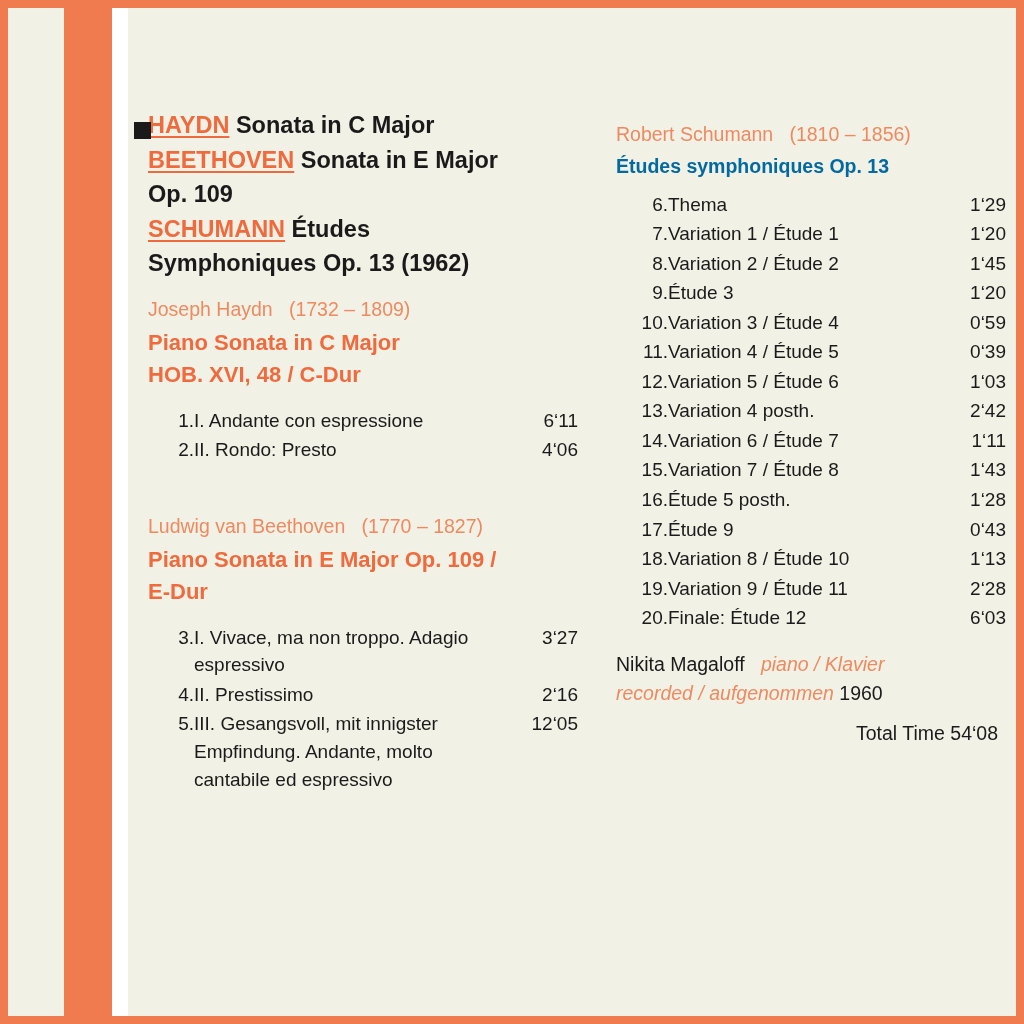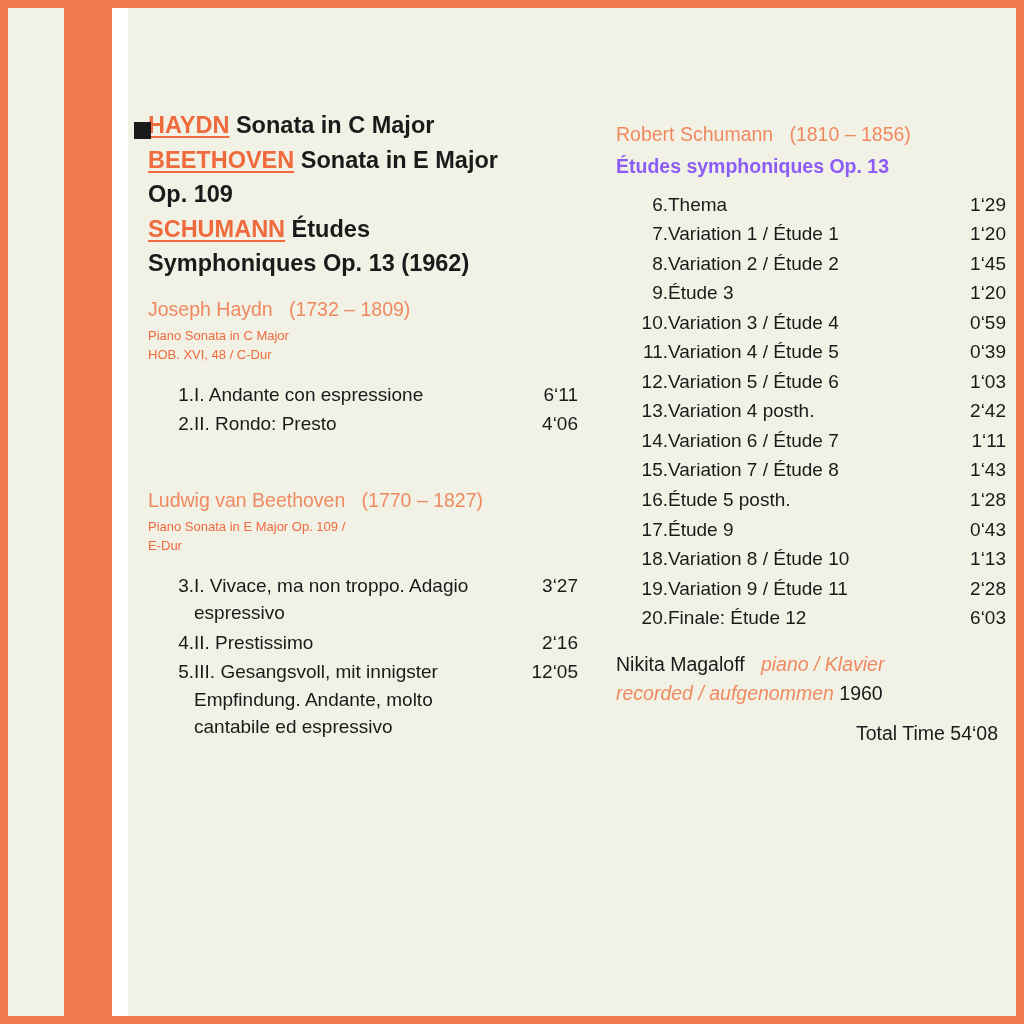--- a/index.html
+++ b/index.html
@@ -79,30 +79,30 @@
     text-underline-offset: 3px;
   }
   .composer-line {
     font-size: 19.5px;
     color: #ef8a60;
     margin: 12px 0 3px 0;
     line-height: 1.5;
   }
   .composer-line .cname { color: #ef8a60; }
   .work-title {
-    font-size: 13px;
-    font-weight: normal;
+    font-size: 22px;
+    font-weight: bold;
     color: #ef6a3d;
     line-height: 1.45;
     margin: 0 0 16px 0;
   }
   .work-title-r {
     font-size: 19.5px;
     font-weight: bold;
-    color: #8b5cf6;
+    color: #0369a1;
     line-height: 1.45;
     margin: 0 0 10px 0;
   }
   table.tracks {
     border-collapse: collapse;
     width: 100%;
     font-size: 19px;
     color: #1a1a1a;
   }
   table.tracks td {

